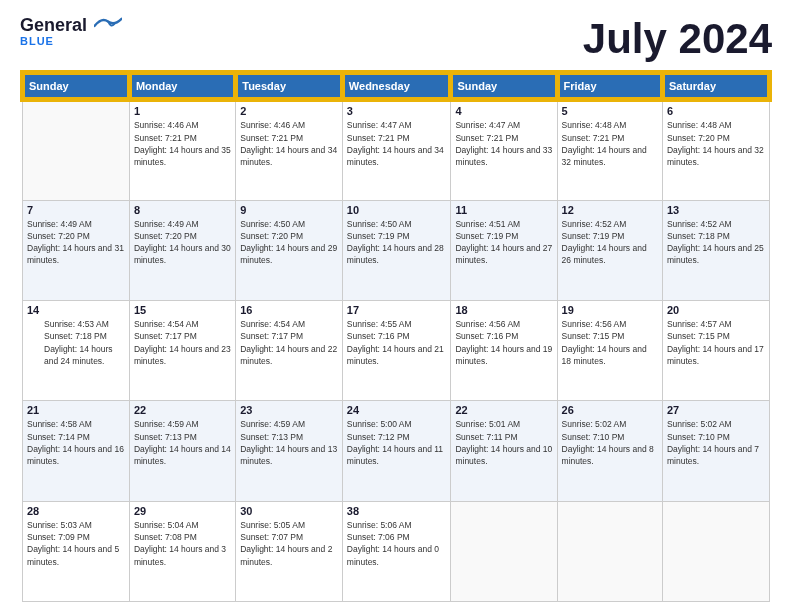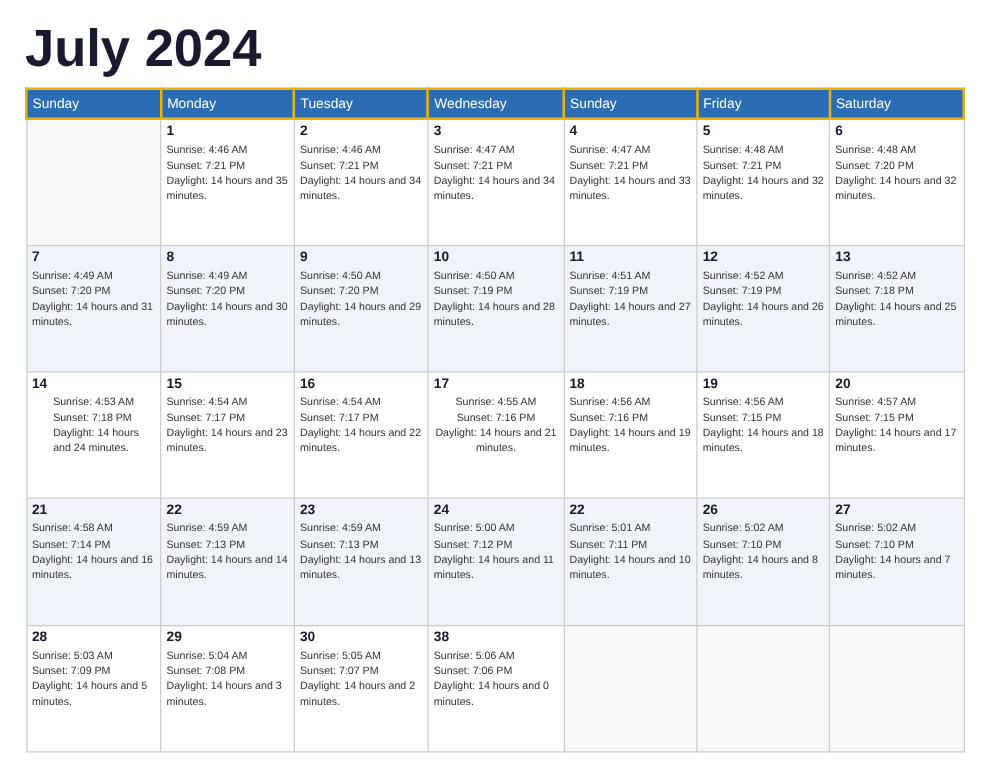--- a/index.html
+++ b/index.html
@@ -69,24 +69,24 @@
     }
     .calendar-table {
       width: 100%;
       border-collapse: collapse;
       flex: 1;
     }
     .calendar-table thead tr th {
       background: #2a6db5;
       color: #fff;
       font-size: 11px;
-      font-weight: normal;
+      font-weight: bold;
       padding: 5px 4px;
       text-align: left;
-      border: 2px solid #eab308;
+      border: 5px solid #eab308;
     }
     .calendar-table tbody tr td {
       border: 1px solid #ccc;
       vertical-align: top;
       padding: 3px 4px;
       font-size: 9px;
       color: #333;
       width: 113px;
       height: 82px;
     }
@@ -107,20 +107,32 @@
     }
     .alt-row td {
       background: #f0f4fa;
     }
   </style>
 </head>
 <body>
 
 <div class="page">
   <div class="header">
+    <div class="logo">
+      <div class="logo-line">
+        <span class="logo-text">
+          <span style="color:#1a1a2e;">General</span>
+          <svg class="logo-bird" viewBox="0 0 30 20" style="display:inline-block;vertical-align:middle;width:28px;height:18px;">
+            <path d="M0,10 Q8,0 15,5 Q22,10 30,2" stroke="#2a6db5" stroke-width="2.5" fill="none" stroke-linecap="round"></path>
+            <path d="M15,5 Q18,12 22,8" stroke="#2a6db5" stroke-width="2" fill="none" stroke-linecap="round"></path>
+          </svg>
+        </span>
+      </div>
+      <span class="logo-subtitle">Blue</span>
+    </div>
     <div class="title-block">
       <div class="month-title">July 2024</div>
     </div>
   </div>
 
   <table class="calendar-table">
     <thead>
       <tr>
       <th>Sunday</th>
           <th>Monday</th>
@@ -229,21 +241,21 @@
 Daylight: 14 hours and 23 minutes.</div>
           </td>
           <td>
             <span class="day-number">16</span>
             <div class="day-info" style="white-space: pre-line;">Sunrise: 4:54 AM
 Sunset: 7:17 PM
 Daylight: 14 hours and 22 minutes.</div>
           </td>
           <td>
             <span class="day-number">17</span>
-            <div class="day-info" style="white-space: pre-line; text-align: center;">Sunrise: 4:55 AM
+            <div class="day-info" style="white-space: pre-line;">Sunrise: 4:55 AM
 Sunset: 7:16 PM
 Daylight: 14 hours and 21 minutes.</div>
           </td>
           <td>
             <span class="day-number">18</span>
             <div class="day-info" style="white-space: pre-line;">Sunrise: 4:56 AM
 Sunset: 7:16 PM
 Daylight: 14 hours and 19 minutes.</div>
           </td>
           <td>

